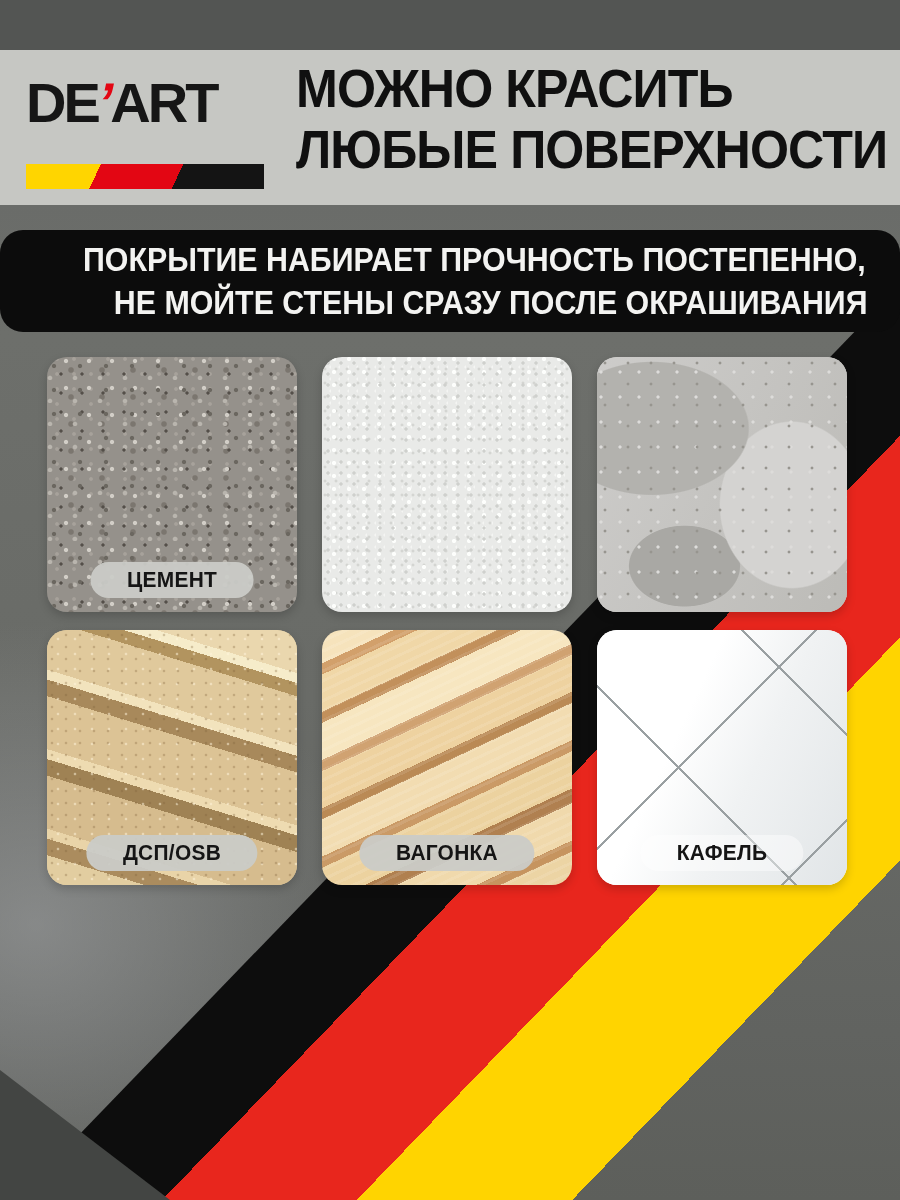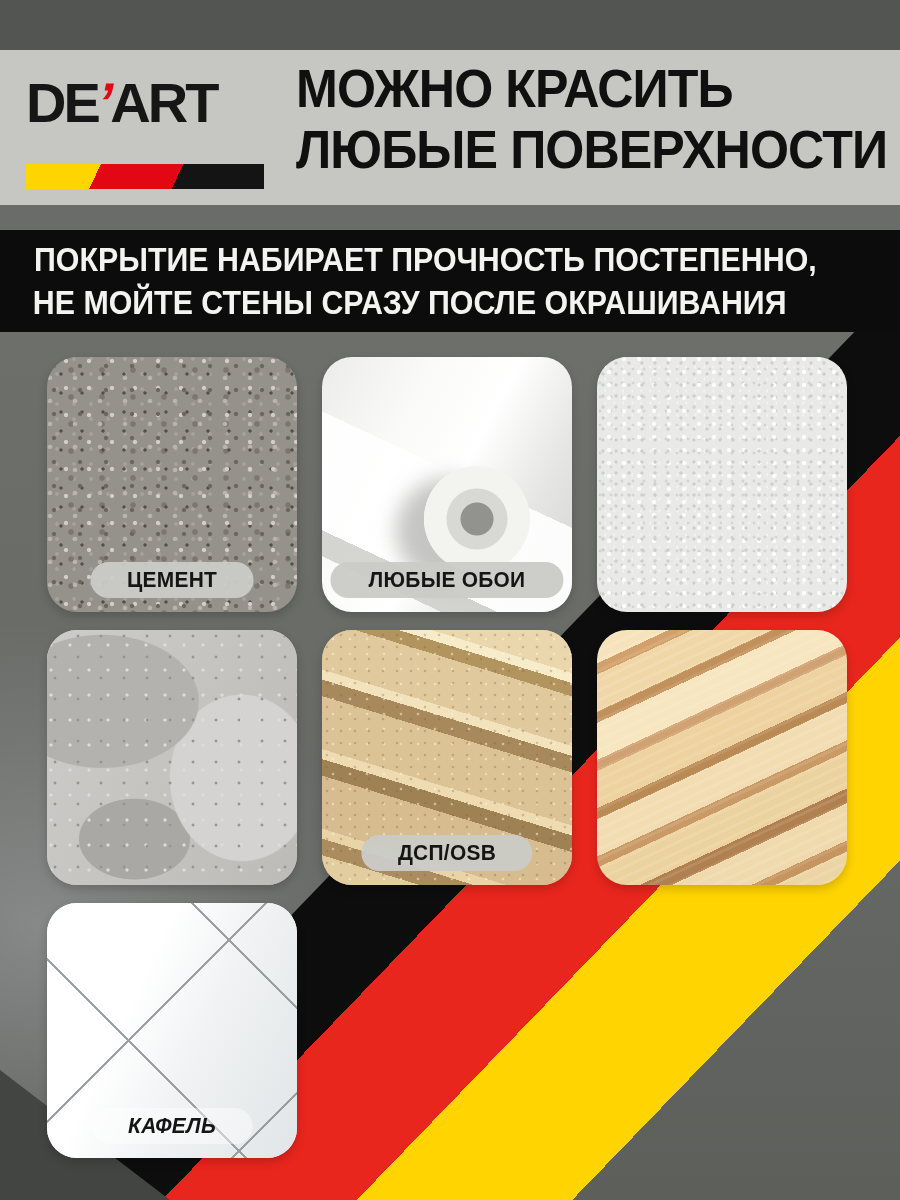--- a/index.html
+++ b/index.html
@@ -30,33 +30,33 @@
     background:linear-gradient(115deg,#ffd500 0 30%,#e30613 30% 63%,#141414 63% 100%);
   }
   .headline{
     position:absolute;left:296px;top:8px;width:600px;
     font-weight:900;font-size:54px;line-height:61px;letter-spacing:-1px;color:#101010;
     transform:scaleX(.93);transform-origin:0 50%;white-space:nowrap;
   }
   
   .notice{
     position:absolute;left:0;top:230px;width:900px;height:102px;background:#0c0c0c;
-    display:flex;flex-direction:column;align-items:flex-start;justify-content:center;gap:3px;
+    display:flex;flex-direction:column;align-items:flex-end;justify-content:center;gap:3px;border-radius:23px;
   }
   .notice div{
     color:#f3f3f1;font-weight:800;font-size:33px;line-height:40px;letter-spacing:0;
     transform:scaleX(.92);white-space:nowrap;
   }
   
   .grid{
     position:absolute;left:47px;top:357px;
     display:grid;grid-template-columns:repeat(3,250px);grid-auto-rows:255px;
     column-gap:25px;row-gap:18px;
   }
-  .tile{position:relative;border-radius:30px;overflow:hidden;box-shadow:0 4px 10px rgba(0,0,0,.18);}
+  .tile{position:relative;border-radius:20px;overflow:hidden;box-shadow:0 4px 10px rgba(0,0,0,.18);}
   .photo{position:absolute;inset:0;}
   
   [data-texture="cement"] .photo{
     background-color:#95918b;
     background-image:
       radial-gradient(circle at 7px 9px,#6b6760 1.6px,transparent 2.6px),
       radial-gradient(circle at 19px 4px,#d2cec7 1.6px,transparent 2.6px),
       radial-gradient(circle at 14px 17px,#544f49 1.2px,transparent 2.1px),
       radial-gradient(circle at 3px 21px,#b9b5ae 1.7px,transparent 2.8px),
       radial-gradient(circle at 24px 13px,#7b766f 2.2px,transparent 3.4px),
@@ -140,21 +140,21 @@
       repeating-linear-gradient(135deg,transparent 0 154px,#9aa0a2 154px 156px),
       linear-gradient(115deg,#ffffff 0 35%,#f0f2f3 60%,#e1e5e7 100%);
   }
   
   .pill{
     position:absolute;left:50%;bottom:14px;transform:translateX(-50%);
     height:36px;padding:0 34px;border-radius:18px;background:rgba(202,203,199,.95);
     display:flex;align-items:center;justify-content:center;white-space:nowrap;z-index:3;
   }
   .pill span{font-weight:800;font-size:22px;line-height:1;letter-spacing:.3px;color:#151515;transform:scaleX(.95);}
-  [data-texture="kafel"] .pill{background:rgba(255,255,255,.45);font-style:italic;}
+  [data-texture="kafel"] .pill{background:rgba(255,255,255,.45);}
 </style>
 </head>
 <body>
 
 <div class="page">
 
   <div class="ribbon"></div>
   <div class="corner-shadow"></div>
 
   <header class="masthead">
@@ -175,44 +175,41 @@
 
   <div class="grid">
 
     <div class="tile" data-texture="cement">
       <div class="photo"></div>
       <div class="pill">
           <span>ЦЕМЕНТ</span>
         </div>
     </div>
 
-    <div class="tile" data-texture="oboi">
-      <div class="photo"></div>
-      <div class="pill">
-          <span>ЛЮБЫЕ ОБОИ</span>
-        </div>
-    </div>
 
     <div class="tile" data-texture="shtukaturka">
       <div class="photo"></div>
     </div>
 
     <div class="tile" data-texture="beton">
       <div class="photo"></div>
     </div>
 
     <div class="tile" data-texture="dsp">
       <div class="photo"></div>
       <div class="pill">
           <span>ДСП/OSB</span>
         </div>
     </div>
 
     <div class="tile" data-texture="vagonka">
       <div class="photo"></div>
+      <div class="pill">
+          <span>ВАГОНКА</span>
+        </div>
     </div>
 
 
 
     <div class="tile" data-texture="kafel">
       <div class="photo"></div>
       <div class="pill">
           <span>КАФЕЛЬ</span>
         </div>
     </div>

